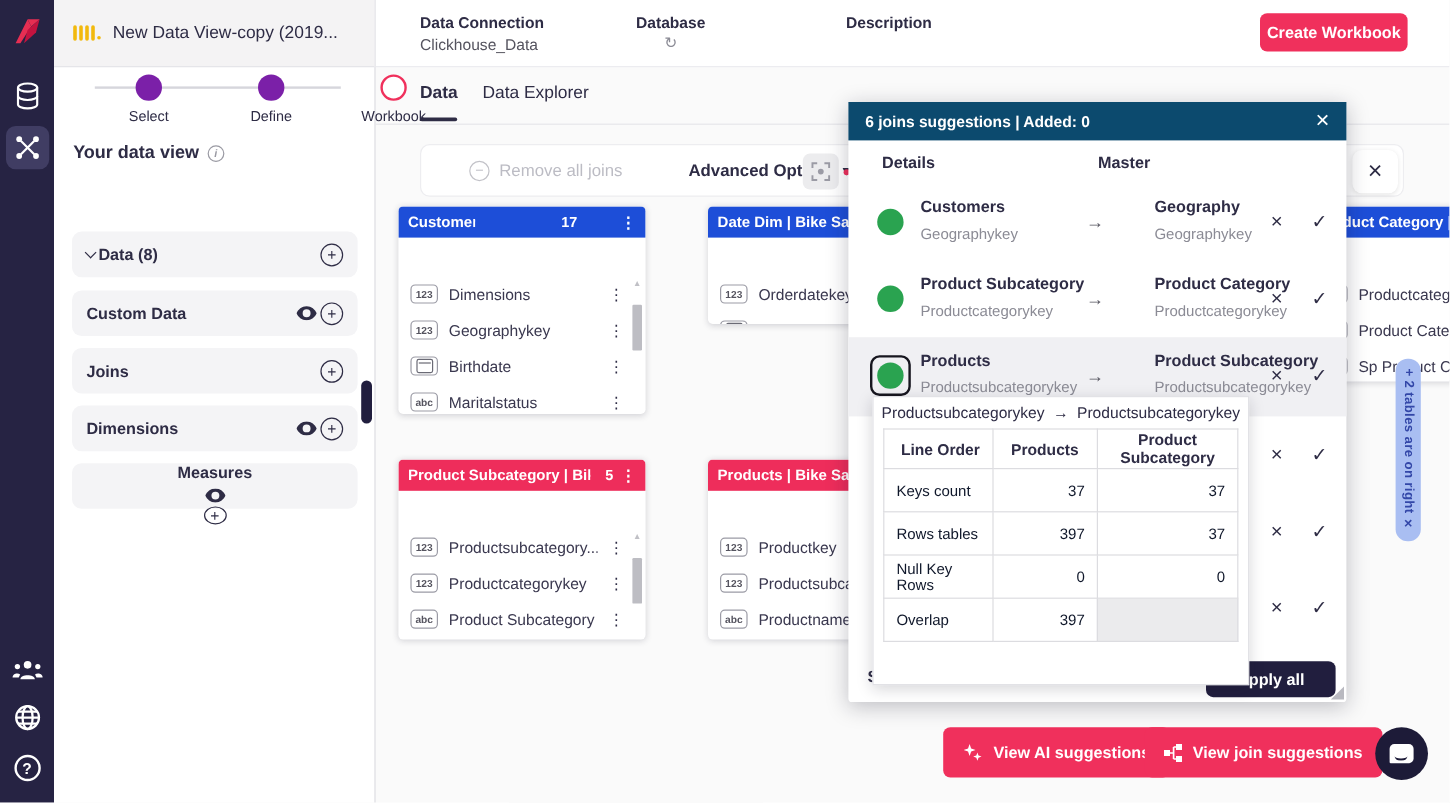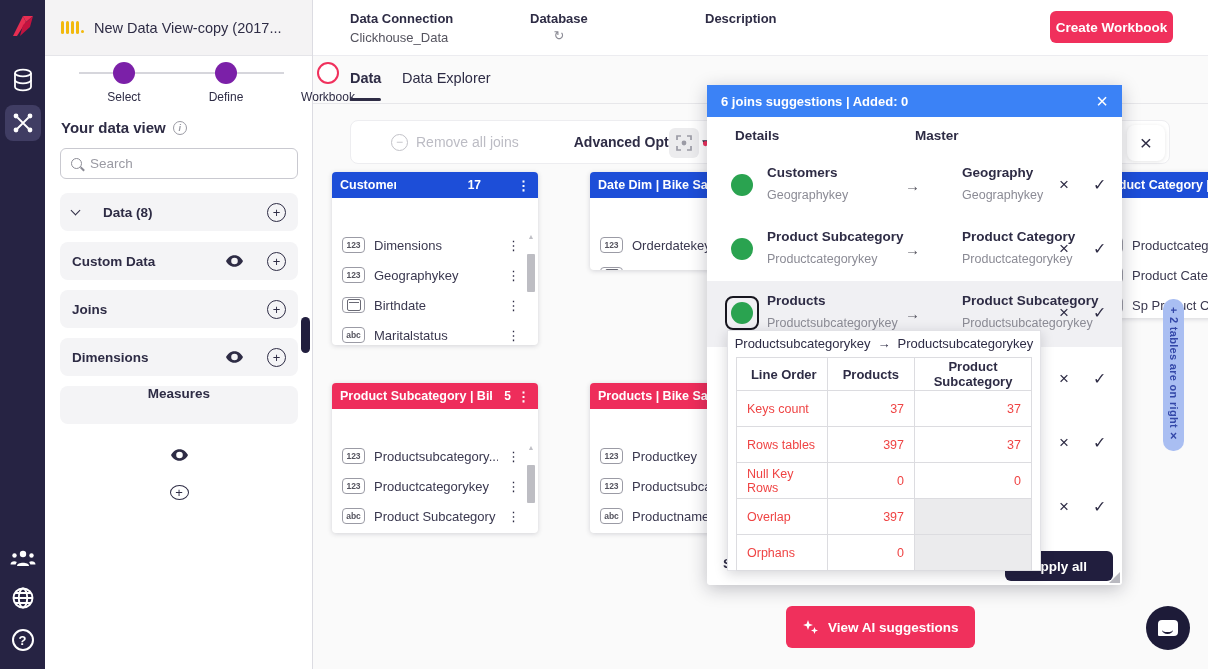--- a/index.html
+++ b/index.html
@@ -26,21 +26,21 @@
   .step-dot.done { background:#7b20a8; }
   .step-dot.todo { background:#fff; border:2px solid #f0305c; }
   .step-lbl { position:absolute; top:90px; font-size:12px; color:#2e2c45; text-align:center; width:70px; }
   #ydv { left:16px; top:119px; font-size:15px; font-weight:bold; color:#2e2c45; display:flex; gap:7px; align-items:center; }
   .info-circ { width:14px; height:14px; border:1.4px solid #9a9aa3; border-radius:50%; color:#9a9aa3; font-size:9px; font-weight:bold; display:flex; align-items:center; justify-content:center; font-style:italic; }
   #searchbox { left:15px; top:148px; width:238px; height:31px; border:1px solid #c9c9d0; border-radius:6px; background:#fff; display:flex; align-items:center; padding:0 10px; gap:8px; }
   #searchbox input { border:0; outline:0; font-size:13.5px; color:#2e2c45; width:170px; background:transparent; font-family:"Liberation Sans",sans-serif; }
   #searchbox input::placeholder { color:#9a9aa3; }
   .mag { width:11px; height:11px; border:1.7px solid #8b8b95; border-radius:50%; position:relative; flex:none; }
   .mag::after { content:""; position:absolute; width:5px; height:1.7px; background:#8b8b95; transform:rotate(45deg); right:-4px; bottom:-2px; }
-  .sb-group { position:absolute; left:15px; width:238px; height:38px; background:#f4f4f6; border-radius:8px; display:flex; align-items:center; padding:0 12px; gap:24px; cursor:pointer; }
+  .sb-group { position:absolute; left:15px; width:238px; height:38px; background:#f4f4f6; border-radius:8px; display:flex; align-items:center; padding:0 12px; gap:3px; cursor:pointer; }
   .sb-group .lbl { font-size:13.5px; font-weight:bold; color:#2e2c45; }
   .sb-group .spacer { flex:1; }
   .chev { width:7px; height:7px; border-right:1.8px solid #2e2c45; border-bottom:1.8px solid #2e2c45; transform:rotate(45deg); margin-top:-3px; }
   .plus-circ { width:19px; height:19px; border:1.5px solid #2e2c45; border-radius:50%; color:#2e2c45; font-size:13px; display:flex; align-items:center; justify-content:center; font-weight:400; line-height:1; }
   .eye-ic { display:flex; align-items:center; }
   #sb-handle { left:301px; top:317px; width:9px; height:36px; background:#211e3e; border-radius:5px; z-index:57; }
 
   
   #main-head { left:313px; top:0; width:895px; height:56px; background:#fff; border-bottom:1px solid #ececf0; }
   .mh-lbl { font-size:13px; font-weight:bold; color:#2e2c45; }
@@ -81,21 +81,21 @@
   .cal-ic::before { content:""; position:absolute; left:1px; right:1px; top:2px; border-top:1.3px solid #6a6a75; }
   .fname { font-size:13px; color:#3a384f; white-space:nowrap; overflow:hidden; flex:1; }
   .frow .vdots { color:#2e2c45; margin-right:12px; }
   .scroll-rail { position:absolute; right:1px; top:2px; bottom:2px; width:12px; display:flex; flex-direction:column; align-items:center; }
   .scroll-rail .ar { font-size:7px; color:#c0c0c6; line-height:10px; cursor:pointer; }
   .scroll-rail .thumb { width:8px; height:38px; background:#bdbdc3; border-radius:1px; margin-top:12px; cursor:grab; }
   .scroll-rail .sp { flex:1; }
 
   
   #modal { left:707px; top:85px; width:415px; height:500px; background:#fff; border-radius:3px; box-shadow:0 4px 18px rgba(20,20,40,.25); z-index:40; }
-  #modal-head { position:absolute; left:0; top:0; width:100%; height:32px; background:#3b82f6; display:flex; align-items:center; padding:0 14px; }
+  #modal-head { position:absolute; left:0; top:0; width:100%; height:32px; background:#0c4a6e; display:flex; align-items:center; padding:0 14px; }
   #modal-title { color:#fff; font-size:13px; font-weight:bold; }
   #modal-close { margin-left:auto; color:#fff; font-size:20px; cursor:pointer; line-height:1; }
   .mcol-lbl { position:absolute; top:43px; font-size:13.5px; font-weight:bold; color:#2e2c45; }
   .jrow { position:absolute; left:0; width:100%; height:64px; }
   .jrow.hl { background:#f0f0f3; }
   .jdot { position:absolute; left:24px; top:21px; width:22px; height:22px; background:#2aa350; border-radius:50%; }
   .jdot-ring { position:absolute; left:18px; top:15px; width:34px; height:34px; border:2px solid #17161f; border-radius:8px; }
   .jt { position:absolute; font-size:13.5px; font-weight:bold; color:#2e2c45; white-space:nowrap; }
   .jk { position:absolute; font-size:12.5px; color:#8b8b95; white-space:nowrap; }
   .jarrow { position:absolute; left:198px; top:24px; color:#55545f; font-size:15px; }
@@ -104,21 +104,21 @@
   #modal-skip { position:absolute; left:16px; top:471px; font-size:13.5px; font-weight:bold; color:#2e2c45; cursor:pointer; }
   #apply-all { position:absolute; left:298px; top:466px; width:108px; height:30px; background:#211e3e; color:#fff; border:0; border-radius:6px; font-size:13.5px; font-weight:bold; font-family:"Liberation Sans",sans-serif; cursor:pointer; }
   #modal-resize { position:absolute; right:2px; bottom:2px; width:0; height:0; border-left:11px solid transparent; border-bottom:11px solid #b9b9c0; cursor:nwse-resize; }
 
   
   #stats { left:727px; top:330px; width:314px; height:241px; background:#fff; border:1px solid #e2e2e6; box-shadow:0 3px 12px rgba(20,20,40,.18); z-index:50; }
   #stats-title { height:25px; display:flex; align-items:center; justify-content:center; gap:7px; font-size:13px; color:#2e2c45; }
   #stats-table { position:absolute; left:8px; top:26px; right:8px; border-collapse:collapse; }
   #stats-table th, #stats-table td { border:1px solid #dcdce0; font-size:12.5px; padding:0 10px; }
   #stats-table th { height:33px; color:#2e2c45; font-size:13px; }
-  #stats-table td { height:36px; color:#ef4444; }
+  #stats-table td { height:36px; color:#0f172a; }
   #stats-table td.num { text-align:right; }
   #stats-table td.gray { background:#ebebed; }
   #stats-table th:nth-child(1){width:92px; text-align:right;}
   #stats-table th:nth-child(2){width:88px;}
   #stats-table th:nth-child(3){width:118px;}
 
   
   #tbadge { left:1163px; top:299px; width:21px; height:152px; background:#a9bef2; border-radius:10px; z-index:45; display:flex; flex-direction:column; align-items:center; padding:8px 0; }
   #tbadge .vtxt { writing-mode:vertical-rl; font-size:11px; font-weight:bold; color:#3347a8; flex:1; letter-spacing:.3px; }
   #tbadge .bx { color:#3347a8; font-size:12px; font-weight:bold; cursor:pointer; }
@@ -186,42 +186,38 @@
 
   <div id="sidebar" class="abs">
     <div id="sb-head">
       <span class="ybars">
           <i></i>
           <i></i>
           <i></i>
           <i></i>
           <b></b>
         </span>
-      <span id="sb-title">New Data View-copy (2017...</span>
+      <span id="sb-title">New Data View-copy (2019...</span>
     </div>
 
     <div class="step-line" style="left:34px;width:205px;"></div>
     <div class="step-dot done" style="left:68px;"></div>
     <div class="step-dot done" style="left:170px;"></div>
     <div class="step-dot todo" style="left:272px;"></div>
     <div class="step-lbl" style="left:44px;">Select</div>
     <div class="step-lbl" style="left:146px;">Define</div>
     <div class="step-lbl" style="left:248px;">Workbook</div>
 
     <div id="ydv" class="abs">
       <span>Your data view</span>
       <span class="info-circ">
           <span>i</span>
         </span>
     </div>
 
-    <div id="searchbox" class="abs">
-      <span class="mag"></span>
-      <input type="text" placeholder="Search" style="">
-    </div>
 
     <div class="sb-group" style="top:193px;">
       <span class="chev"></span>
       <span class="lbl">Data (8)</span>
       <span class="spacer"></span>
       <span class="plus-circ">
           <span>+</span>
         </span>
     </div>
     <div class="sb-group" style="top:242px;align-items:center;">
@@ -555,39 +551,43 @@
       <tr>
         <td>Null Key Rows</td>
         <td class="num">0</td>
         <td class="num">0</td>
       </tr>
       <tr>
         <td>Overlap</td>
         <td class="num">397</td>
         <td class="num gray"></td>
       </tr>
-      <tr>
-        <td>Orphans</td>
-        <td class="num">0</td>
-        <td class="num gray"></td>
-      </tr>
     </tbody>
       </table>
   </div>
 
   <div id="tbadge" class="abs">
     <span class="vtxt">+ 2 tables are on right</span>
     <span class="bx">×</span>
   </div>
 
   <button class="foot-btn" id="ai-btn">
     <svg width="17" height="17" viewBox="0 0 17 17">
       <path d="M6 1 L7.3 4.7 L11 6 L7.3 7.3 L6 11 L4.7 7.3 L1 6 L4.7 4.7 Z" fill="#fff"></path>
       <path d="M12.5 8 L13.4 10.6 L16 11.5 L13.4 12.4 L12.5 15 L11.6 12.4 L9 11.5 L11.6 10.6 Z" fill="#fff"></path>
     </svg>
     <span>View AI suggestions</span>
   </button>
+  <button class="foot-btn" id="join-btn">
+    <svg width="15" height="15" viewBox="0 0 15 15">
+      <rect x="0" y="5" width="5" height="5" fill="#fff"></rect>
+      <rect x="10" y="0" width="5" height="5" fill="#fff"></rect>
+      <rect x="10" y="10" width="5" height="5" fill="#fff"></rect>
+      <path d="M5 7.5 H8 M8 2.5 H10 M8 12.5 H10 M8 2.5 V12.5" stroke="#fff" stroke-width="1.4" fill="none"></path>
+    </svg>
+    <span>View join suggestions</span>
+  </button>
 
   <div id="chat-fab" class="abs">
     <span class="bubble"></span>
   </div>
 
 </div>
 
 </body></html>

